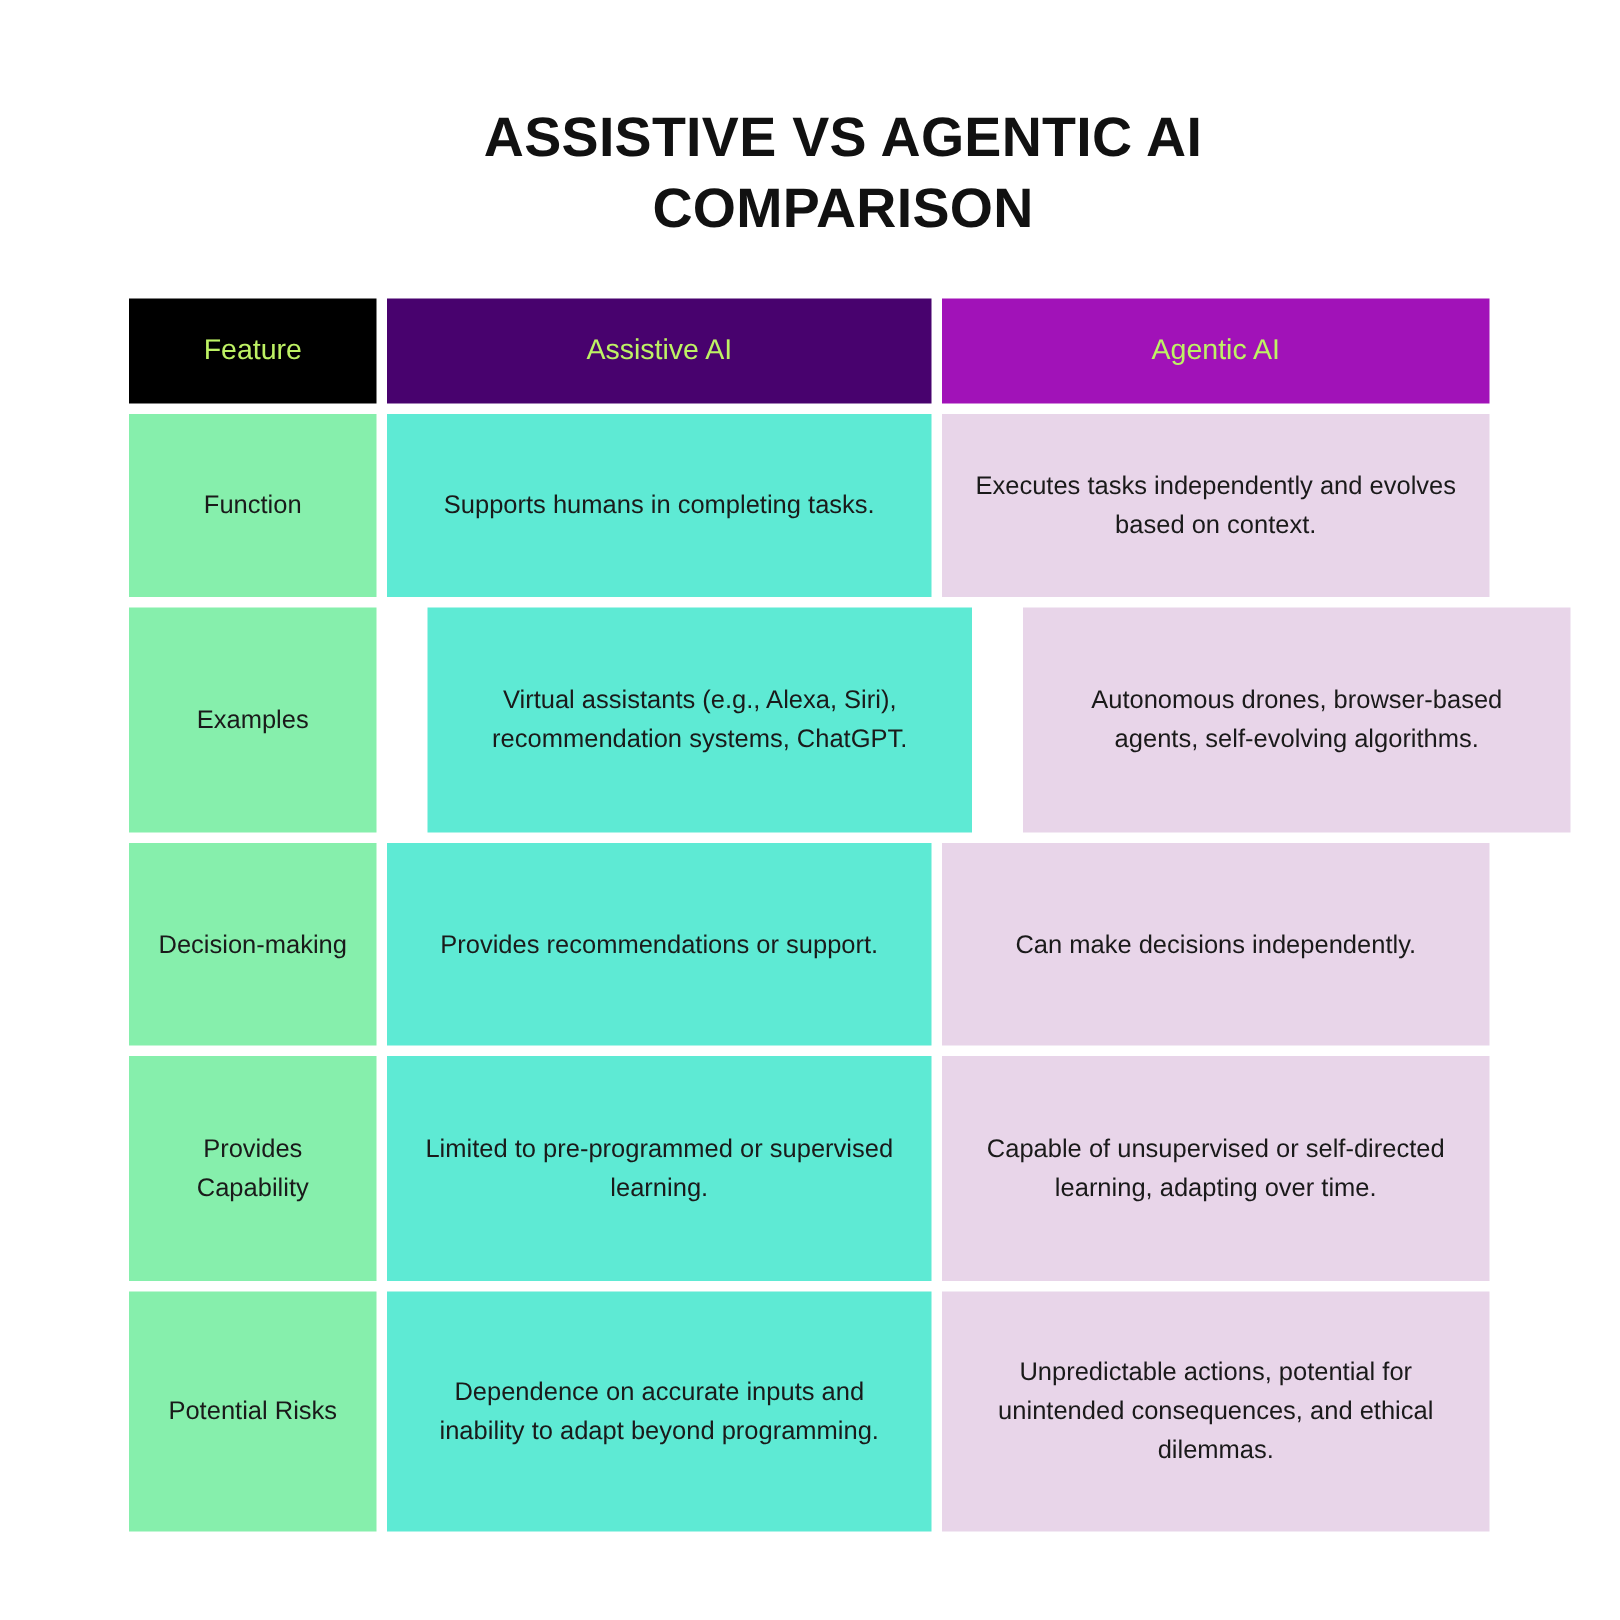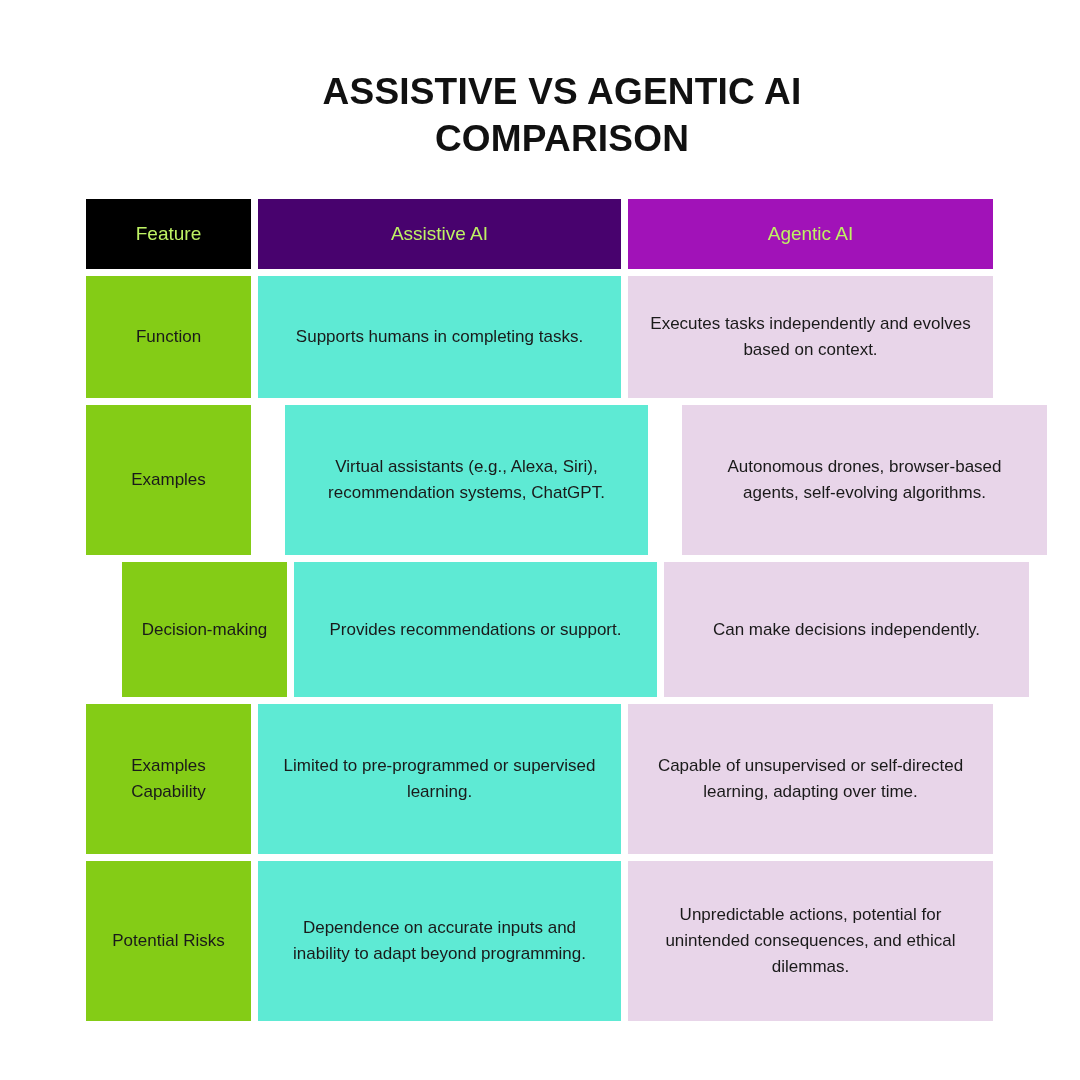--- a/index.html
+++ b/index.html
@@ -82,27 +82,27 @@
   .hdr-assist   { background: #48026E; }
   .hdr-agentic  { background: #A112B8; }
 
   
   .row-body .cell {
     font-size: 17px;
     line-height: 26px;
     color: #1A1A1A;
     padding: 10px 18px;
   }
-  .row-body .col-feature  { background: #84cc16; }
+  .row-body .col-feature  { background: #86efac; }
   .row-body .col-assist   { background: #5eead4; }
   .row-body .col-agentic  { background: #E8D5E9; }
 
   .row-h1 { height: 122px; }
   .row-h2 { height: 150px; gap: 34px; }
-  .row-h3 { height: 135px; margin-left: 36px; }
+  .row-h3 { height: 135px; }
   .row-h4 { height: 150px; }
   .row-h5 { height: 160px; }
 </style>
 </head>
 <body>
 
 <div class="page">
 
   <div class="title">
     <span class="line">ASSISTIVE VS AGENTIC AI</span>
@@ -129,21 +129,21 @@
       <div class="cell col-agentic">Autonomous drones, browser-based agents, self-evolving algorithms.</div>
     </div>
 
     <div class="row row-body row-h3">
       <div class="cell col-feature">Decision-making</div>
       <div class="cell col-assist">Provides recommendations or support.</div>
       <div class="cell col-agentic">Can make decisions independently.</div>
     </div>
 
     <div class="row row-body row-h4">
-      <div class="cell col-feature">Examples Capability</div>
+      <div class="cell col-feature">Provides Capability</div>
       <div class="cell col-assist">Limited to pre-programmed or supervised learning.</div>
       <div class="cell col-agentic">Capable of unsupervised or self-directed learning, adapting over time.</div>
     </div>
 
     <div class="row row-body row-h5">
       <div class="cell col-feature">Potential Risks</div>
       <div class="cell col-assist">Dependence on accurate inputs and inability to adapt beyond programming.</div>
       <div class="cell col-agentic">Unpredictable actions, potential for unintended consequences, and ethical dilemmas.</div>
     </div>
 

